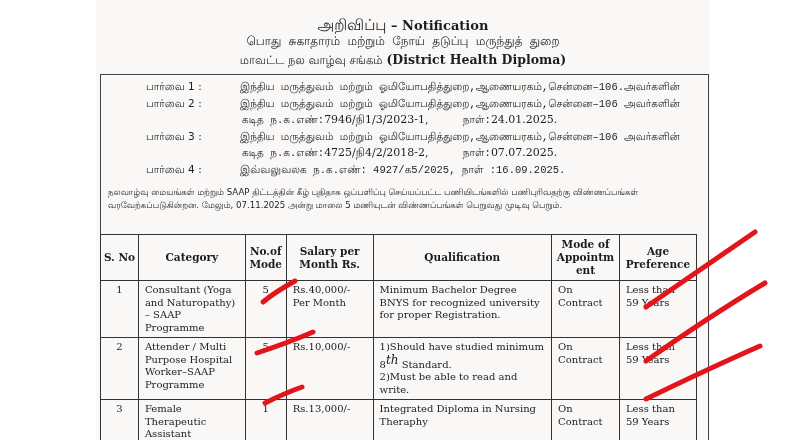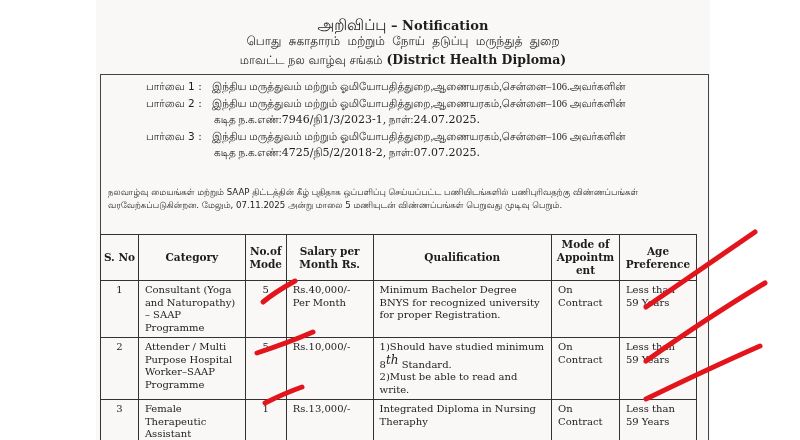--- a/index.html
+++ b/index.html
@@ -18,21 +18,21 @@
   .h3 .ta { font-family: "DejaVu Sans", sans-serif; font-size: 11.5px; }
   .h3 b { font-weight: bold; font-size: 12.5px; }
 
   .frame {
     position: absolute; left: 100px; top: 74px; width: 609px; height: 370px;
     border: 1px solid #444; border-bottom: none;
   }
   .refs { position: absolute; left: 146px; top: 78px; width: 560px; }
   .ref { font-size: 11px; line-height: 16px; }
   .ref .lbl { font-family: "DejaVu Sans", sans-serif; font-size: 10.5px; display: inline-block; width: 66px; }
-  .ref .ta { font-family: Liberation Serif, serif; font-size: 10.5px; }
+  .ref .ta { font-family: Liberation Mono, monospace; font-size: 10.5px; margin-left: 28px; }
   .ref .sub { padding-left: 68px; font-family: "DejaVu Serif", serif; font-size: 11px; }
   .ref .sub .ta { font-size: 10.5px; }
 
   .para {
     position: absolute; left: 108px; top: 186px; width: 594px;
     font-family: "DejaVu Sans", sans-serif; font-size: 8.6px; line-height: 13px; text-align: justify;
   }
   .para .indent { display: inline-block; width: 192px; }
 
   table.vac {
@@ -70,25 +70,28 @@
 </div>
 
 <div class="frame"></div>
 
 <div class="refs">
   <div class="ref">
     <span class="lbl">பார்வை 1 :</span><span class="ta">இந்திய மருத்துவம் மற்றும் ஓமியோபதித்துறை,ஆணையரகம்,சென்னை–106.அவர்களின்</span>
   </div>
   <div class="ref">
     <span class="lbl">பார்வை 2 :</span><span class="ta">இந்திய மருத்துவம் மற்றும் ஓமியோபதித்துறை,ஆணையரகம்,சென்னை–106 அவர்களின்</span>
-    <div class="sub"><span class="ta">கடித ந.க.எண்:</span><span>7946/நி1/3/2023-1,</span><span class="ta"> நாள்:</span><span>24.07.2025.</span></div>
+    <div class="sub"><span class="ta">கடித ந.க.எண்:</span><span>7946/நி1/3/2023-1,</span><span class="ta"> நாள்:</span><span>24.01.2025.</span></div>
   </div>
   <div class="ref">
     <span class="lbl">பார்வை 3 :</span><span class="ta">இந்திய மருத்துவம் மற்றும் ஓமியோபதித்துறை,ஆணையரகம்,சென்னை–106 அவர்களின்</span>
-    <div class="sub"><span class="ta">கடித ந.க.எண்:</span><span>4725/நி5/2/2018-2,</span><span class="ta"> நாள்:</span><span>07.07.2025.</span></div>
+    <div class="sub"><span class="ta">கடித ந.க.எண்:</span><span>4725/நி4/2/2018-2,</span><span class="ta"> நாள்:</span><span>07.07.2025.</span></div>
+  </div>
+  <div class="ref">
+    <span class="lbl">பார்வை 4 :</span><span class="ta">இவ்வலுவலக ந.க.எண்: 4927/க5/2025, நாள் :16.09.2025.</span>
   </div>
 </div>
 
 <div class="para">
   <div>நலவாழ்வு மையங்கள் மற்றும் SAAP திட்டத்தின் கீழ் புதிதாக ஒப்பளிப்பு செய்யப்பட்ட பணியிடங்களில் பணிபுரிவதற்கு விண்ணப்பங்கள்</div>
   <div>வரவேற்கப்படுகின்றன. மேலும், 07.11.2025 அன்று மாலை 5 மணியுடன் விண்ணப்பங்கள் பெறுவது முடிவு பெறும்.</div>
 </div>
 
 <table class="vac">
   <thead>

